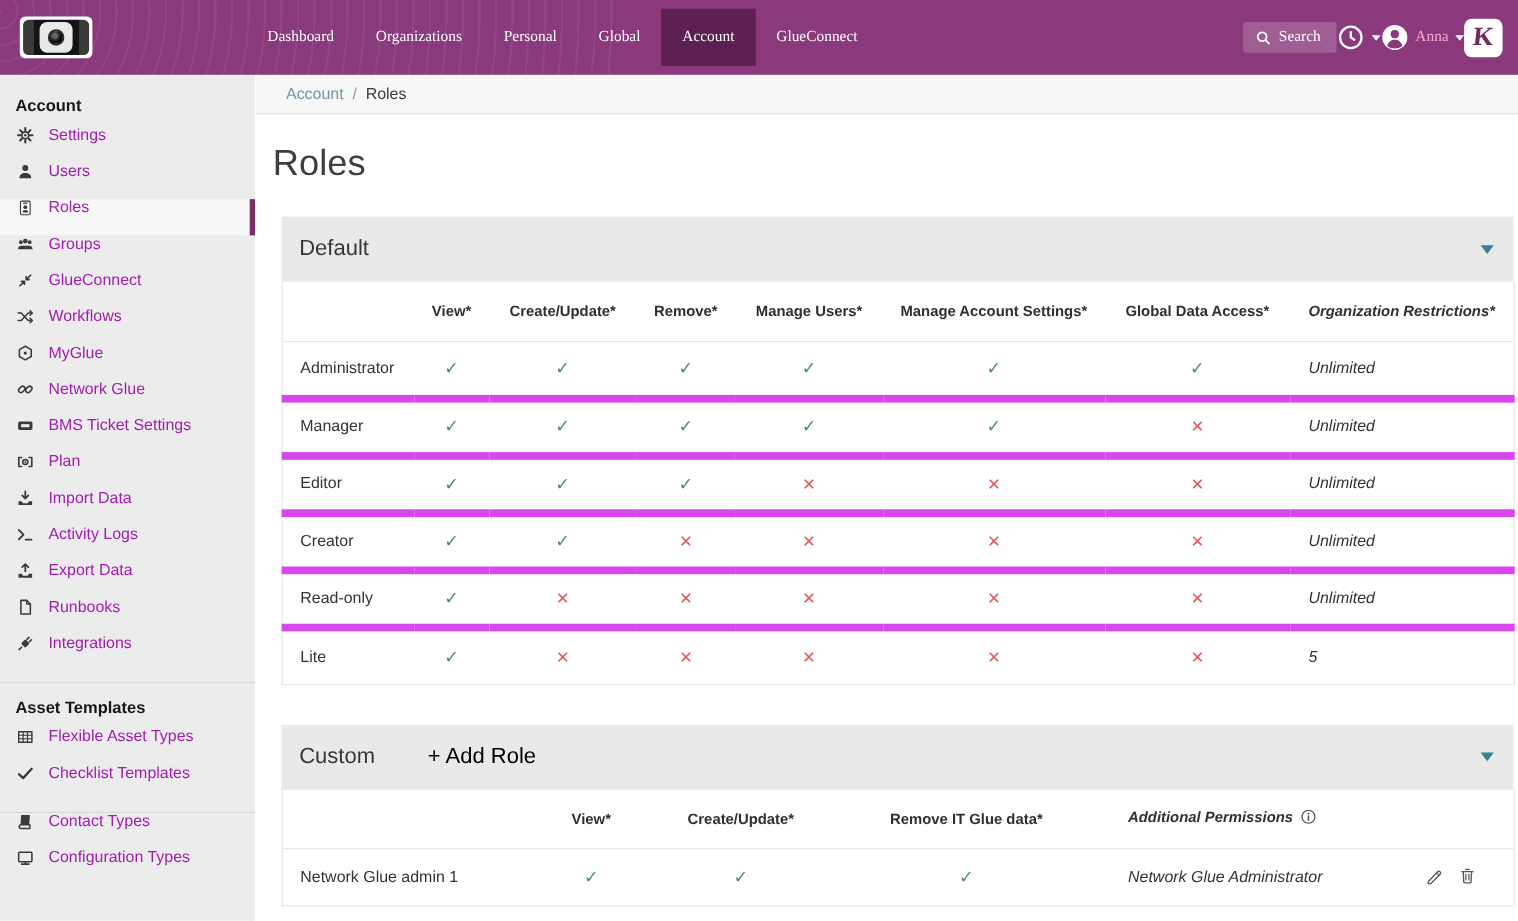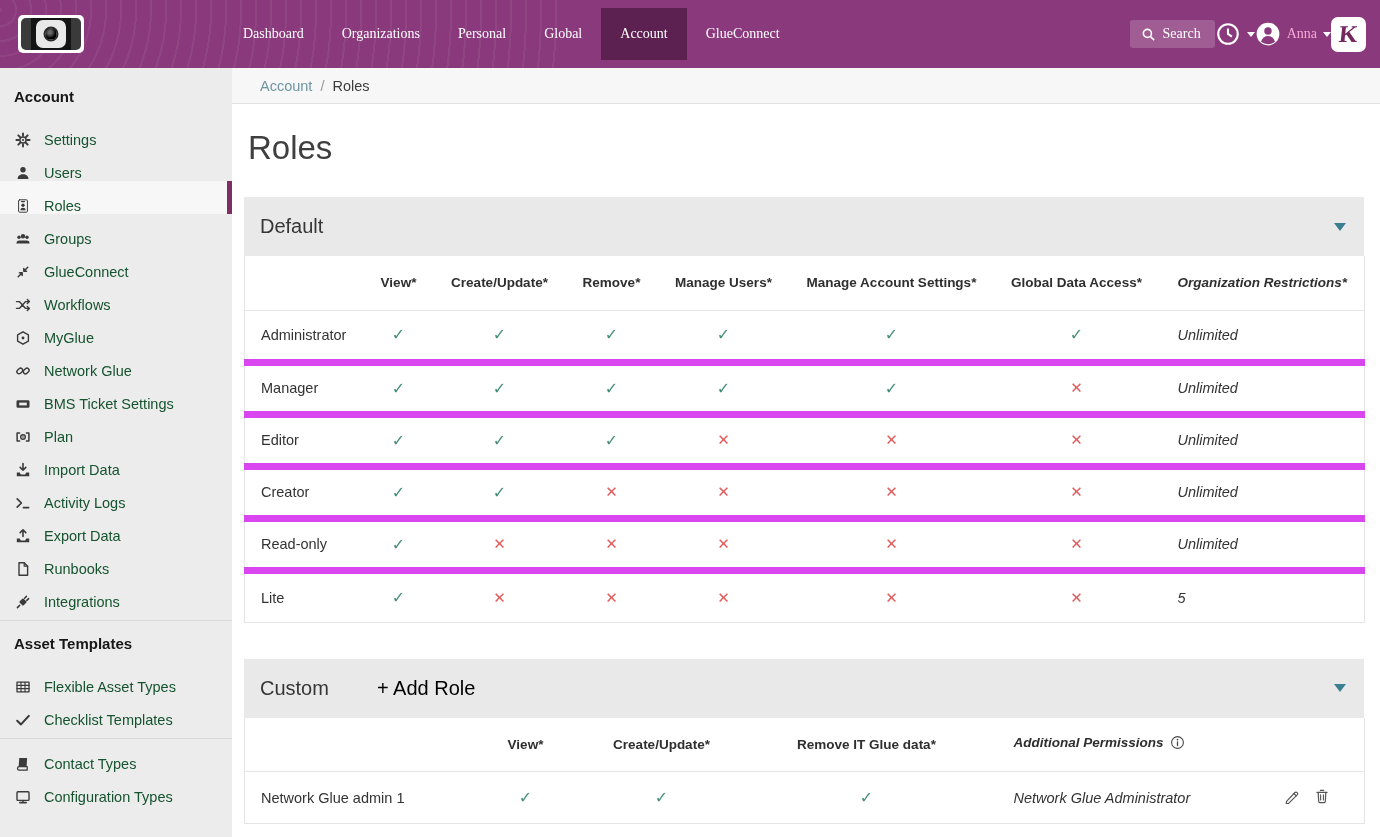--- a/index.html
+++ b/index.html
@@ -27,36 +27,36 @@
   .caret-down { width:0; height:0; border-left:4.5px solid transparent; border-right:4.5px solid transparent; border-top:5px solid #fff; }
   .user-name { color:#f9a8d4; font-size:14px; }
   .kaseya { width:35px; height:35px; background:#fff; border-radius:7px; display:flex; align-items:center; justify-content:center;
     color:#73295f; font-weight:800; font-size:24px; transform:none; cursor:pointer; }
   .kaseya span { transform:skewX(-6deg); }
 
   
   .shell { display:flex; height:785px; }
   .sidebar { width:232px; flex:none; background:#ececec; height:100%; overflow:hidden; padding-top:6px; }
   .side-heading { font-size:15px; font-weight:700; color:#171717; padding:14px 14px 10px 14px; }
-  .side-item { position:relative; display:flex; align-items:flex-end; height:33px; padding-left:14px; font-size:14.5px; color:#14532d; cursor:pointer; }
+  .side-item { position:relative; display:flex; align-items:flex-start; height:33px; padding-left:14px; font-size:14.5px; color:#a21caf; cursor:pointer; }
   .side-item .ic { width:18px; height:16px; margin-right:12px; display:inline-flex; align-items:center; justify-content:center; flex:none; }
   .side-item.active { background:#f7f7f7; }
   .side-item.active::after { content:''; position:absolute; right:0; top:0; bottom:0; width:5px; background:#7d2f63; }
   .side-divider { height:1px; background:#d9d9d9; margin-top:10px; }
 
   .content { flex:1; background:#fff; overflow:hidden; }
   .breadcrumb-bar { height:36px; background:#f7f7f7; border-bottom:1px solid #e3e3e3; display:flex; align-items:center; padding-left:28px;
     font-size:14.5px; }
   .crumb-link { color:#6e96a3; cursor:pointer; }
   .crumb-sep { color:#9a9a9a; margin:0 8px; }
   .crumb-current { color:#3c3c3c; }
   .page-title { font-size:33px; font-weight:400; color:#3f3f3f; margin:25px 0 30px 16px; }
 
   
-  .panel { width:1120px; margin:0 12px 0 12px; }
+  .panel { width:1120px; margin:0 12px 0 24px; }
   .panel + .panel { margin-top:36px; }
   .panel-header { position:relative; height:59px; background:#e9e9e9; display:flex; align-items:center; padding:0 18px 0 16px; }
   .panel-title { font-size:20px; color:#363636; font-weight:500; }
   .panel-caret { margin-left:auto; width:0; height:0; border-left:6.5px solid transparent; border-right:6.5px solid transparent;
     border-top:8px solid #3b7f92; cursor:pointer; }
   .add-role { display:flex; align-items:center; color:#000000; font-size:20px; margin-left:48px; cursor:pointer; }
 
   table.roles-table { width:100%; border-collapse:collapse; table-layout:fixed; background:#fff;
     border:1px solid #e4e4e4; border-top:none; }
   .roles-table th { font-size:13.5px; font-weight:700; color:#2f2f2f; height:54px; border-bottom:1px solid #e7e7e7; text-align:center; }

